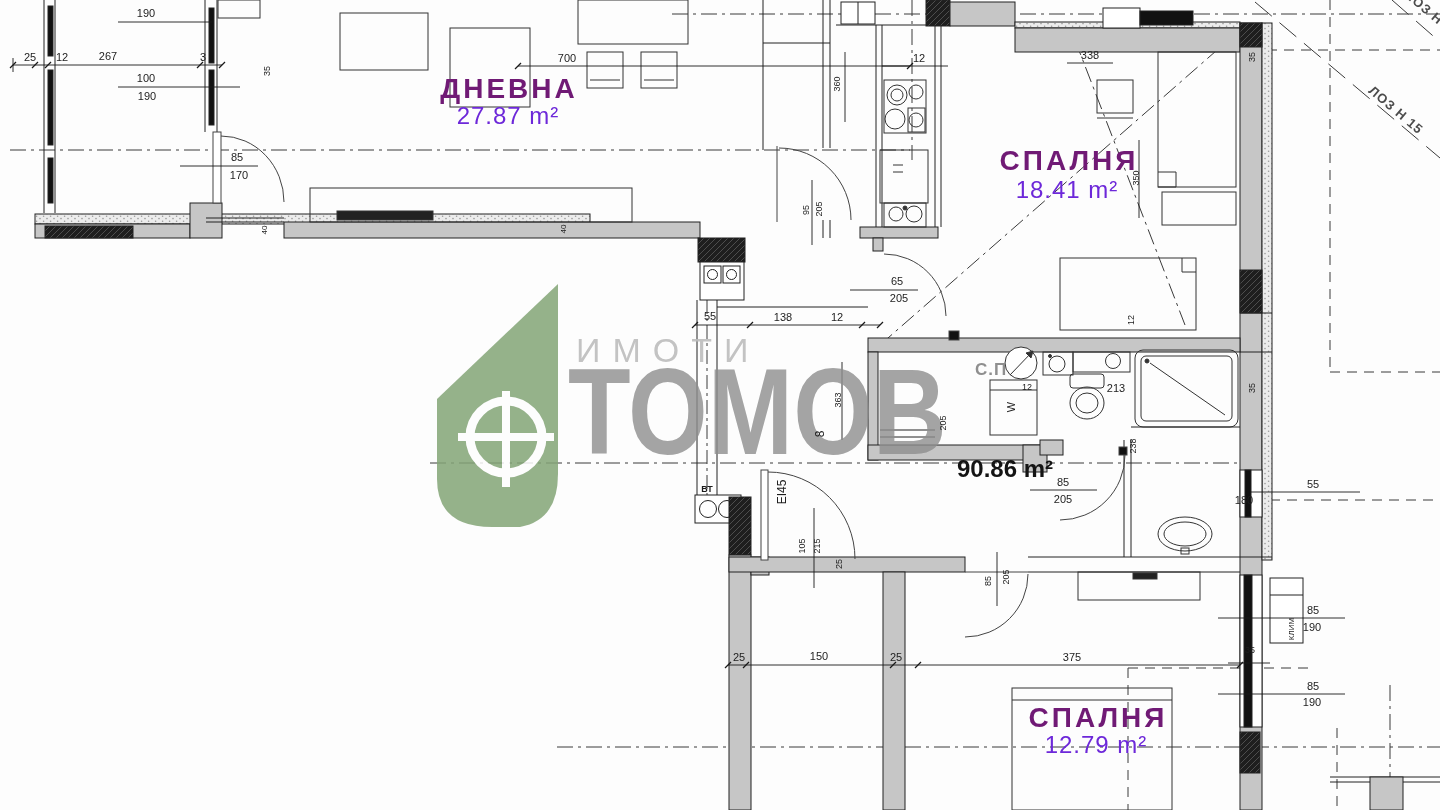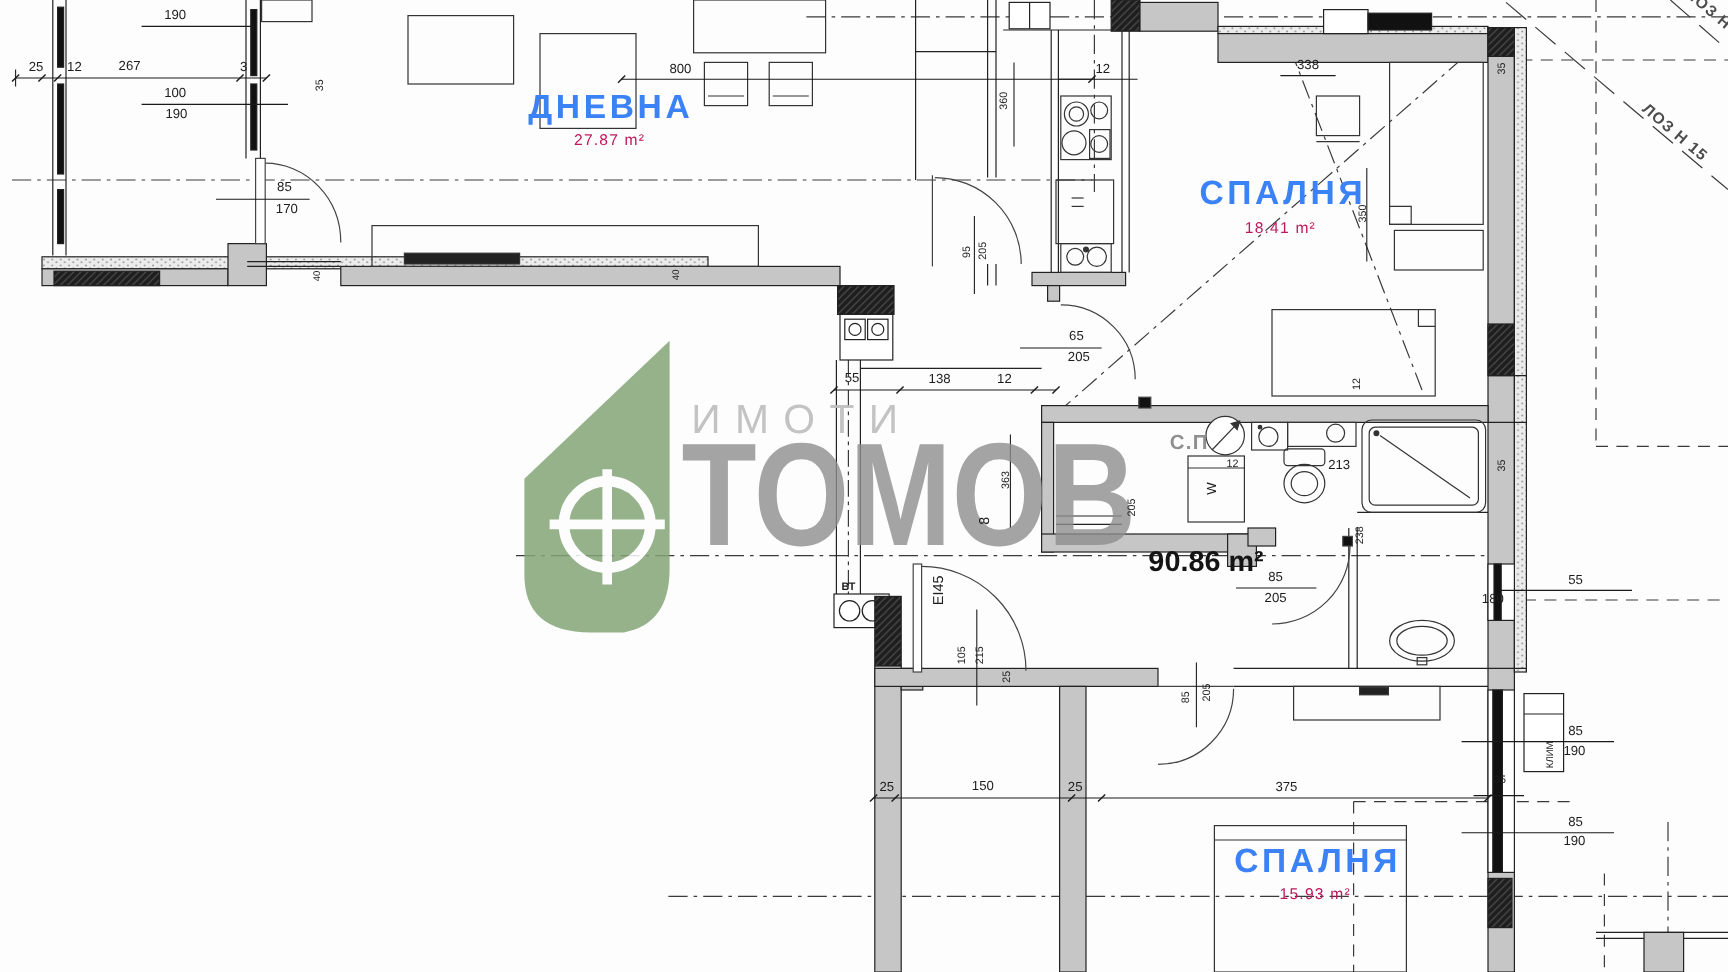--- a/index.html
+++ b/index.html
@@ -4,22 +4,22 @@
 <style>
   html,body{margin:0;padding:0;background:#fff;}
   #stage{position:relative;width:1440px;height:810px;background:#fdfdfd;overflow:hidden;
          font-family:"Liberation Sans",sans-serif;}
   #plan{position:absolute;left:0;top:0;}
   .t{position:absolute;transform:translate(-50%,-50%);font-size:11px;color:#1d1d1d;
      white-space:nowrap;line-height:1;}
   .v{position:absolute;transform:translate(-50%,-50%) rotate(-90deg);font-size:11px;color:#1d1d1d;
      white-space:nowrap;line-height:1;}
   .s9{font-size:9px}.s8{font-size:8px}
-  .room{font-weight:bold;color:#3b82f6;letter-spacing:3px;font-size:28px;}
-  .area{color:#be185d;font-size:13px;letter-spacing:1px;}
+  .room{font-weight:bold;color:#701a75;letter-spacing:3px;font-size:28px;}
+  .area{color:#6d28d9;font-size:24px;letter-spacing:1px;}
   .total{font-size:24px;font-weight:bold;color:#141414;}
   .cp{font-size:17px;font-weight:bold;color:#8f8f8f;letter-spacing:1px;}
   .plot{position:absolute;font-size:13px;font-weight:bold;color:#4c4c4c;white-space:nowrap;
         transform:translate(-50%,-50%) rotate(40deg);letter-spacing:1px;}
   .lbl{font-weight:bold;}
   .wm-top{position:absolute;left:576px;top:333px;font-size:34px;letter-spacing:12px;
           color:#bdbdbd;opacity:.9;line-height:1;}
   .wm-name{position:absolute;left:568px;top:356px;font-size:122px;font-weight:bold;color:#8e8e8e;
            opacity:.8;transform:scaleX(.84);transform-origin:0 0;line-height:.92;letter-spacing:0;}
   #house{position:absolute;left:432px;top:276px;opacity:.85;}
@@ -363,21 +363,21 @@
   <div class="wm-name">ТОМОВ</div>
 </div>
 
 <div>
 
   <span class="t room" style="left:509px;top:89px">ДНЕВНА</span>
   <span class="t area" style="left:508px;top:116px">27.87 m²</span>
   <span class="t room" style="left:1069px;top:161px">СПАЛНЯ</span>
   <span class="t area" style="left:1067px;top:190px">18.41 m²</span>
   <span class="t room" style="left:1098px;top:718px">СПАЛНЯ</span>
-  <span class="t area" style="left:1096px;top:745px">15.93 m²</span>
+  <span class="t area" style="left:1096px;top:745px">12.79 m²</span>
   <span class="t cp" style="left:991px;top:369px">С.П</span>
   <span class="t total" style="left:1005px;top:469px">90.86 m²</span>
 
   <span class="plot" style="left:1396px;top:110px">ЛОЗ Н 15</span>
   <span class="plot" style="left:1432px;top:14px">ЛОЗ Н 15</span>
 
   <span class="t s9 lbl" style="left:707px;top:489px">ВТ</span>
   <span class="v" style="left:782px;top:492px;font-size:12px">EI45</span>
   <span class="v" style="left:1011px;top:407px">W</span>
   <span class="v s8" style="left:1292px;top:629px">КЛИМ</span>
@@ -386,21 +386,21 @@
   <span class="t" style="left:146px;top:13px">190</span>
   <span class="t" style="left:30px;top:57px">25</span>
   <span class="t" style="left:62px;top:57px">12</span>
   <span class="t" style="left:108px;top:56px">267</span>
   <span class="t" style="left:203px;top:57px">3</span>
   <span class="t" style="left:146px;top:78px">100</span>
   <span class="t" style="left:147px;top:96px">190</span>
   <span class="v s9" style="left:267px;top:71px">35</span>
   <span class="t" style="left:237px;top:157px">85</span>
   <span class="t" style="left:239px;top:175px">170</span>
-  <span class="t" style="left:567px;top:58px">800</span>
+  <span class="t" style="left:567px;top:58px">700</span>
   <span class="v s9" style="left:837px;top:84px">360</span>
   <span class="t" style="left:919px;top:58px">12</span>
   <span class="v s9" style="left:806px;top:210px">95</span>
   <span class="v s9" style="left:819px;top:209px">205</span>
   <span class="v s8" style="left:564px;top:229px">40</span>
   <span class="v s8" style="left:265px;top:230px">40</span>
   <span class="t" style="left:1090px;top:55px">338</span>
   <span class="v s9" style="left:1136px;top:178px">350</span>
   <span class="v s9" style="left:1131px;top:320px">12</span>
   <span class="v s9" style="left:1252px;top:57px">35</span>

